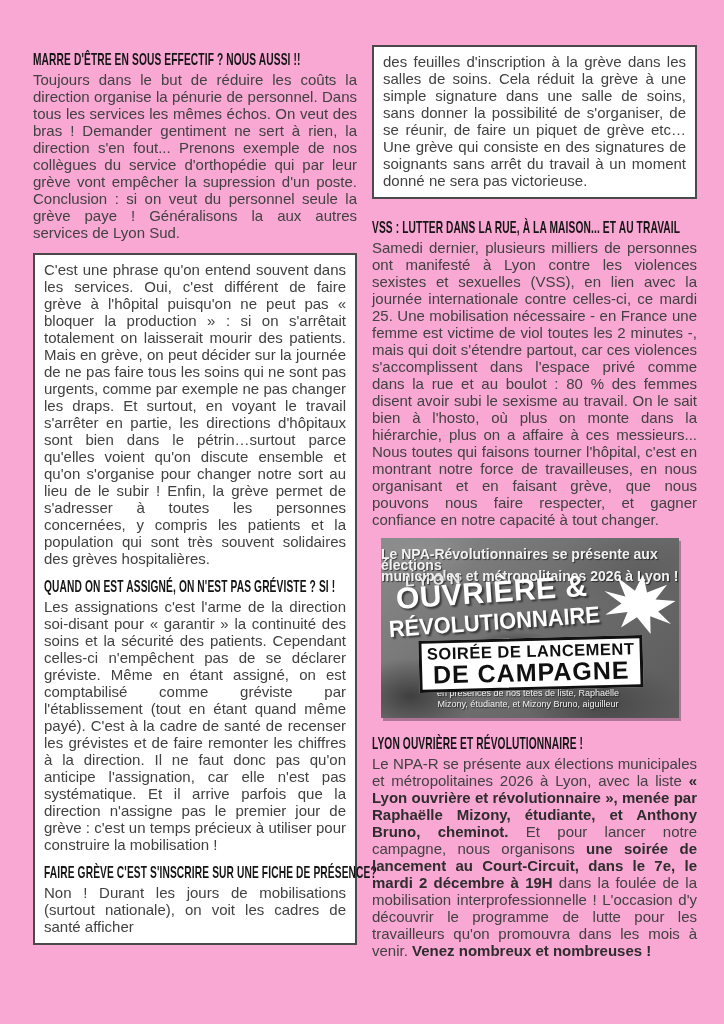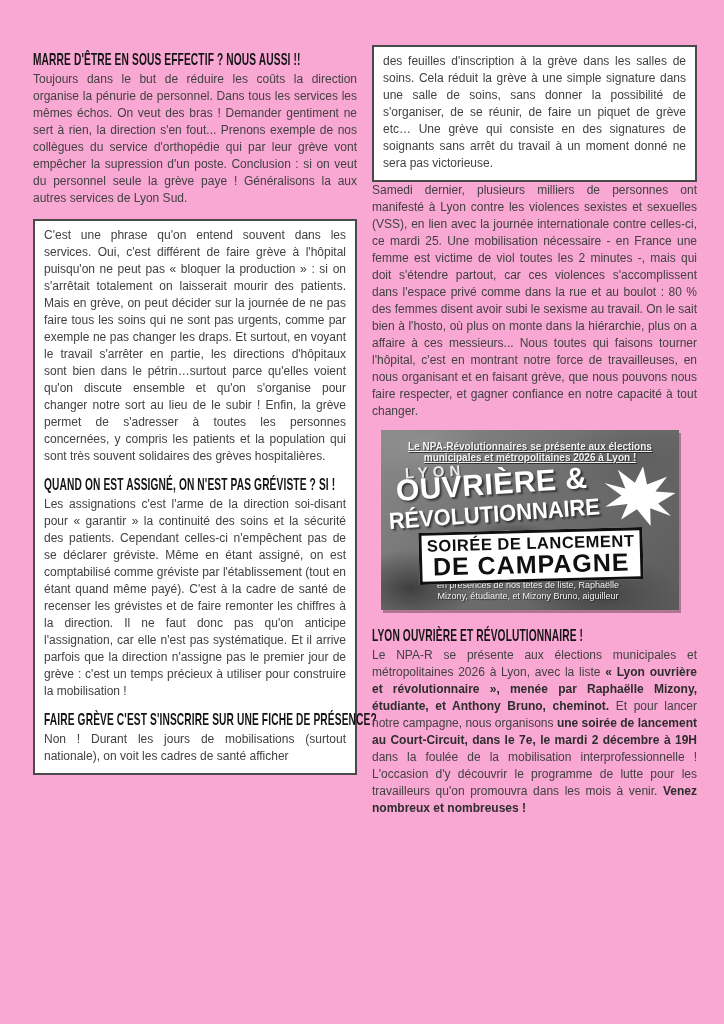--- a/index.html
+++ b/index.html
@@ -9,21 +9,21 @@
     background: #f9a8d4;
     overflow: hidden;
     font-family: "Liberation Sans", sans-serif;
     color: #414141;
   }
   .col { position: absolute; }
   .col-left  { left: 33px;  top: 50px; width: 324px; }
   .col-right { left: 372px; top: 45px; width: 325px; }
 
   .body-text {
-    font-size: 12px;
+    font-size: 15px;
     line-height: 17px;
     text-align: justify;
     margin: 0;
     color: #414141;
   }
   .hd-row { line-height: 20px; margin: 0 0 1px 0; }
   .hd {
     display: inline-block;
     white-space: nowrap;
     font-weight: 700;
@@ -60,23 +60,22 @@
     background:
       radial-gradient(ellipse 90px 45px at 12% 8%,  #8f8f8f 0%, rgba(0,0,0,0) 70%),
       radial-gradient(ellipse 120px 60px at 88% 18%, #606060 0%, rgba(0,0,0,0) 70%),
       radial-gradient(ellipse 90px 55px at 10% 88%,  #3f3f3f 0%, rgba(0,0,0,0) 70%),
       radial-gradient(ellipse 110px 60px at 75% 92%, #474747 0%, rgba(0,0,0,0) 70%),
       radial-gradient(ellipse 60px 25px at 45% 62%,  #383838 0%, rgba(0,0,0,0) 75%),
       linear-gradient(135deg, #8a8a8a 0%, #707070 45%, #5b5b5b 100%);
   }
   .bn-kicker {
     position: absolute; top: 11px; left: 0; right: 0;
-    text-align: center;
-    font-size: 10px; font-weight: 700; line-height: 11px;
-    color: #f2f2f2; text-shadow: 1px 1px 1px rgba(0,0,0,0.6); text-decoration: underline;
+    font-size: 14px; font-weight: 700; line-height: 11px;
+    color: #f2f2f2; text-shadow: 1px 1px 1px rgba(0,0,0,0.6);
   }
   .bn-city {
     position: absolute; top: 33px; left: 24px;
     font-size: 15px; font-weight: 600; letter-spacing: 5px;
     color: #ececec; text-shadow: 1px 1px 1px rgba(0,0,0,0.5);
     transform: rotate(-3deg);
   }
   .bn-t1 {
     position: absolute; top: 44px; left: 15px;
     font-size: 30px; font-weight: 800; letter-spacing: 0.5px;
@@ -142,20 +141,23 @@
       <p class="body-text">Non ! Durant les jours de mobilisations (surtout nationale), on voit les cadres de santé afficher</p>
     </div>
   </div>
 
   <div class="col col-right">
 
     <div class="tbox cont-box">
       <p class="body-text">des feuilles d'inscription à la grève dans les salles de soins. Cela réduit la grève à une simple signature dans une salle de soins, sans donner la possibilité de s'organiser, de se réunir, de faire un piquet de grève etc… Une grève qui consiste en des signatures de soignants sans arrêt du travail à un moment donné ne sera pas victorieuse.</p>
     </div>
 
+    <div class="hd-row vss-hd">
+      <span class="hd">VSS : LUTTER DANS LA RUE, À LA MAISON... ET AU TRAVAIL</span>
+    </div>
     <p class="body-text">Samedi dernier, plusieurs milliers de personnes ont manifesté à Lyon contre les violences sexistes et sexuelles (VSS), en lien avec la journée internationale contre celles-ci, ce mardi 25. Une mobilisation nécessaire - en France une femme est victime de viol toutes les 2 minutes -, mais qui doit s'étendre partout, car ces violences s'accomplissent dans l'espace privé comme dans la rue et au boulot : 80 % des femmes disent avoir subi le sexisme au travail. On le sait bien à l'hosto, où plus on monte dans la hiérarchie, plus on a affaire à ces messieurs... Nous toutes qui faisons tourner l'hôpital, c'est en montrant notre force de travailleuses, en nous organisant et en faisant grève, que nous pouvons nous faire respecter, et gagner confiance en notre capacité à tout changer.</p>
 
     <div class="banner">
       <div class="bn-kicker">
         <div>Le NPA-Révolutionnaires se présente aux élections</div>
         <div>municipales et métropolitaines 2026 à Lyon !</div>
       </div>
       <div class="bn-city">LYON</div>
       <div class="bn-burst"></div>
       <div class="bn-t1">OUVRIÈRE &amp;</div>

